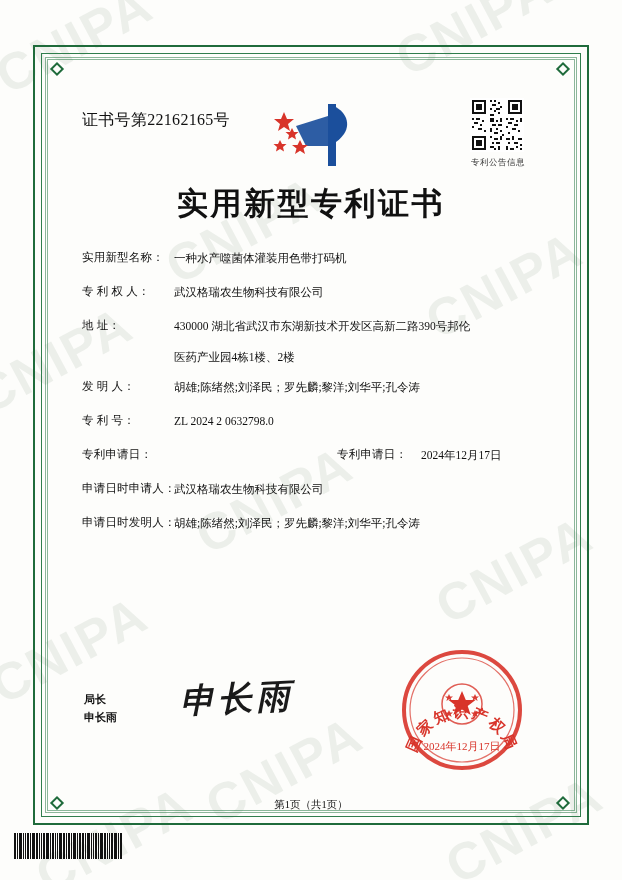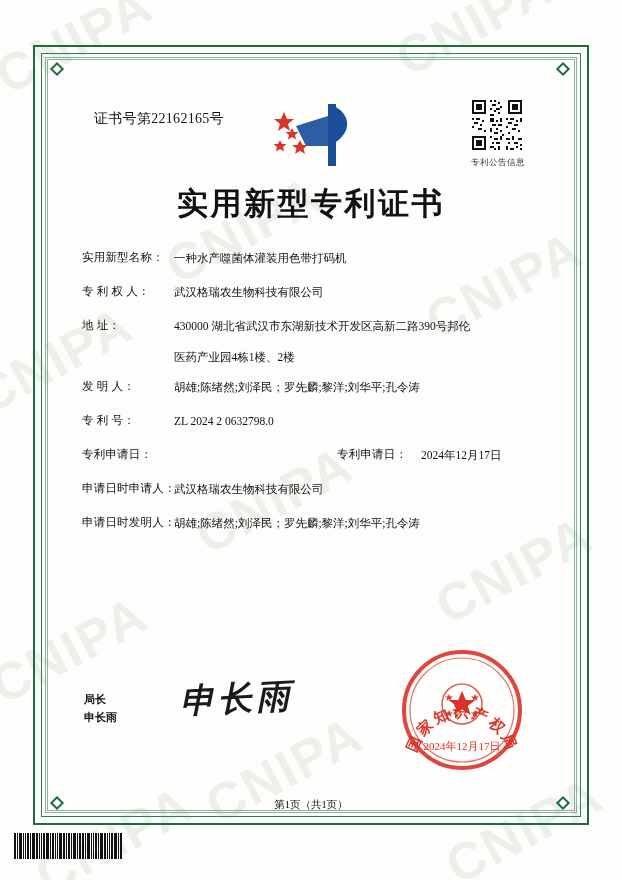--- a/index.html
+++ b/index.html
@@ -86,22 +86,22 @@
     box-sizing: border-box;
   }
   .cd1 { left: 52px;  top: 64px; }
   .cd2 { left: 558px; top: 64px; }
   .cd3 { left: 52px;  top: 798px; }
   .cd4 { left: 558px; top: 798px; }
 
   
   .cert-no {
     position: absolute;
-    left: 94px; top: 110px;
-    font-size: 14px;
+    left: 82px; top: 110px;
+    font-size: 16px;
     color: #111;
     letter-spacing: 0.3px;
   }
 
   .logo {
     position: absolute;
     left: 266px; top: 100px;
     width: 92px; height: 70px;
   }
 

